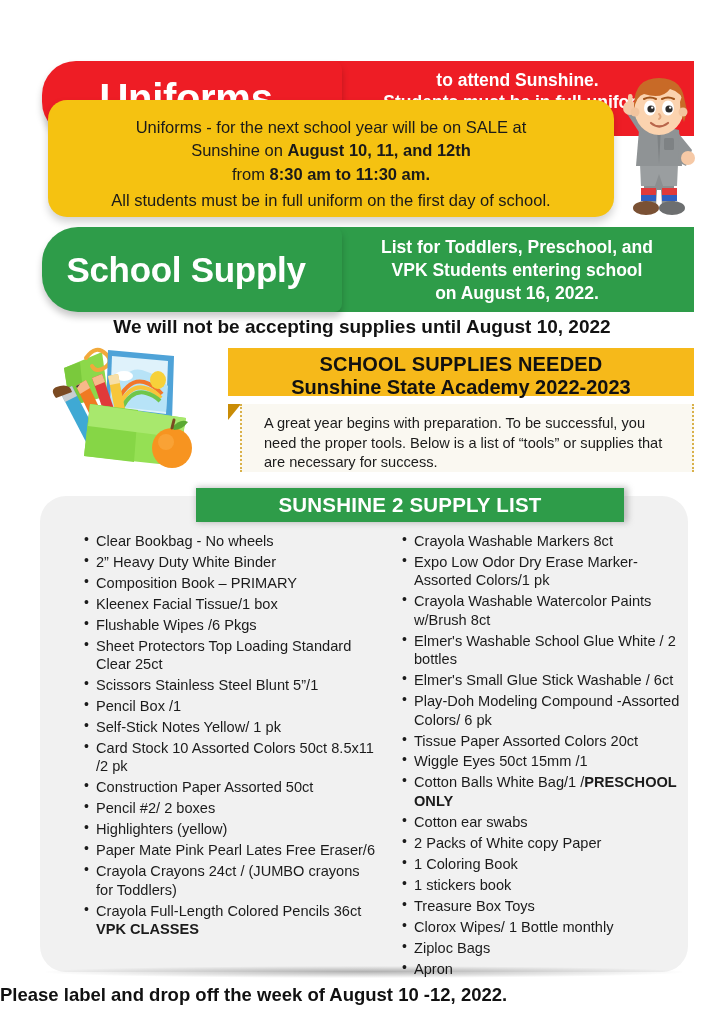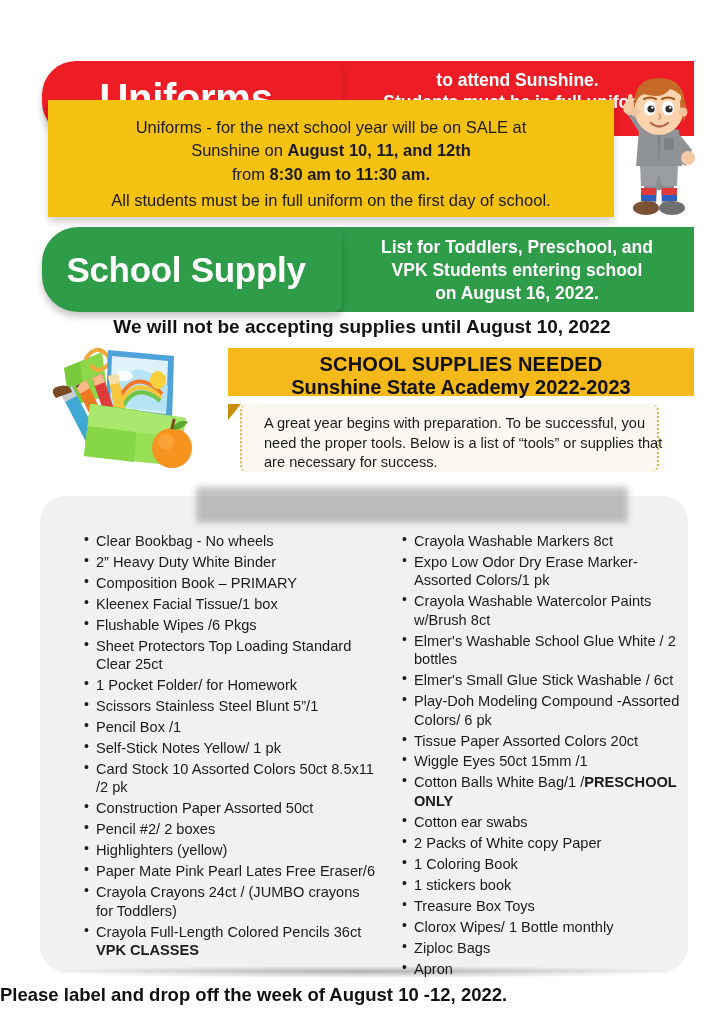--- a/index.html
+++ b/index.html
@@ -64,20 +64,21 @@
     text-align: center;
   }
 
   
   .yellow-box {
     position: absolute;
     left: 48px; top: 100px;
     width: 566px; height: 117px;
     background: #f5c211;
     box-shadow: 0 5px 8px rgba(0,0,0,0.18);
+    border-radius: 19px;
   }
   .yellow-box-text {
     position: absolute;
     left: 0; top: 16px;
     width: 566px;
     text-align: center;
     color: #1a1a1a;
     font-size: 16.5px;
     line-height: 1.42;
   }
@@ -173,26 +174,25 @@
   .ribbon-fold {
     position: absolute;
     left: 228px; top: 404px;
     width: 0; height: 0;
     border-top: 16px solid #c98c06;
     border-right: 13px solid transparent;
   }
   .need-white {
     position: absolute;
     left: 240px; top: 404px;
-    width: 419px; height: 68px;
+    width: 454px; height: 68px;
     background: #faf8f1;
     border-left: 2px dotted #d9b14a;
     border-right: 2px dotted #d9b14a;
     box-sizing: border-box;
-    border-radius: 7px;
   }
   .need-white p {
     margin: 0;
     position: absolute;
     left: 22px; top: 10px;
     width: 412px;
     color: #1b1b1b;
     font-size: 14.6px;
     line-height: 1.34;
   }
@@ -416,21 +416,20 @@
   <div class="list-card">
     <div class="cols">
       <div class="col col-left">
         <ul class="supplies" id="left-list">
             <li>Clear Bookbag - No wheels</li>
             <li>2” Heavy Duty White Binder</li>
             <li>Composition Book – PRIMARY</li>
             <li>Kleenex Facial Tissue/1 box</li>
             <li>Flushable Wipes /6 Pkgs</li>
             <li>Sheet Protectors Top Loading Standard Clear 25ct</li>
-            <li>1 Pocket Folder/ for Homework</li>
             <li>Scissors Stainless Steel Blunt 5”/1</li>
             <li>Pencil Box /1</li>
             <li>Self-Stick Notes Yellow/ 1 pk</li>
             <li>Card Stock 10 Assorted Colors 50ct 8.5x11 /2 pk</li>
             <li>Construction Paper Assorted 50ct</li>
             <li>Pencil #2/ 2 boxes</li>
             <li>Highlighters (yellow)</li>
             <li>Paper Mate Pink Pearl Lates Free Eraser/6</li>
             <li>Crayola Crayons 24ct / (JUMBO crayons for Toddlers)</li>
             <li>Crayola Full-Length Colored Pencils 36ct <b>VPK CLASSES</b></li>
@@ -453,17 +452,18 @@
             <li>1 stickers book</li>
             <li>Treasure Box Toys</li>
             <li>Clorox Wipes/ 1 Bottle monthly</li>
             <li>Ziploc Bags</li>
             <li>Apron</li>
           </ul>
       </div>
     </div>
   </div>
   <div class="list-header-shadow"></div>
+  <div class="list-header">SUNSHINE 2 SUPPLY LIST</div>
 
   <div class="card-shadow"></div>
   <div class="footer-note">Please label and drop off the week of August 10 -12, 2022.</div>
 
 </div>
 
 </body></html>

